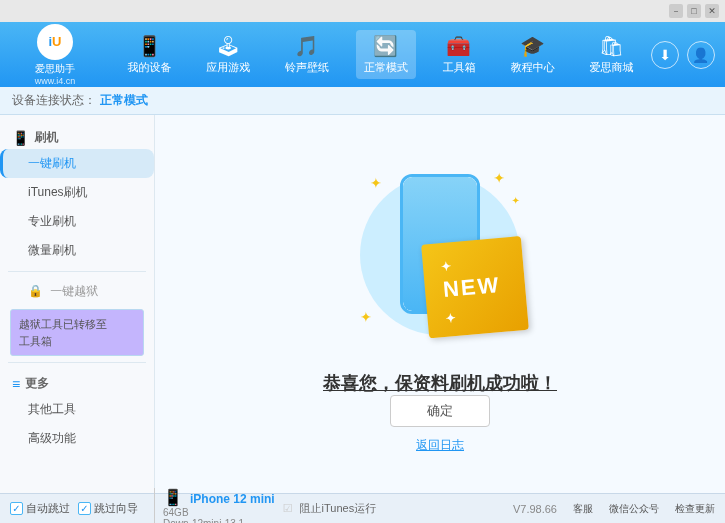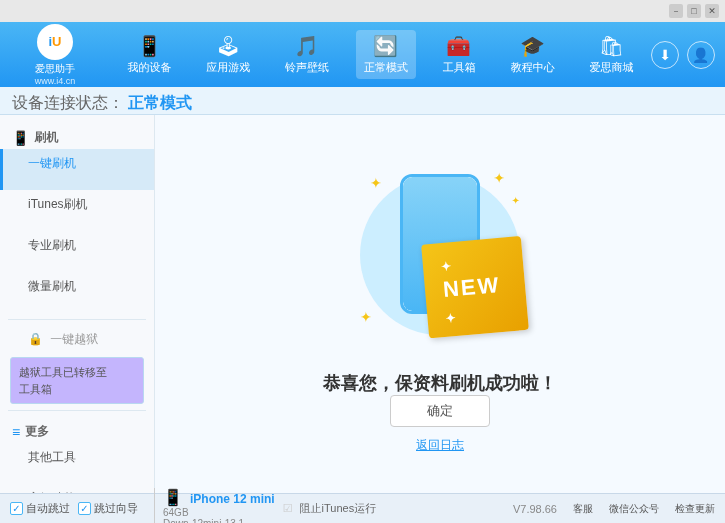--- a/index.html
+++ b/index.html
@@ -102,23 +102,23 @@
       font-size: 14px;
       cursor: pointer;
     }
 
     
     .status-bar {
       height: 28px;
       background: #e8f4fd;
       border-bottom: 1px solid #c8dff0;
       display: flex;
-      align-items: flex-end;
+      align-items: center;
       padding: 0 12px;
-      font-size: 16px;
+      font-size: 12px;
       color: #333;
     }
     .status-label { color: #666; }
     .status-value { color: #2196f3; font-weight: bold; margin-left: 4px; }
 
     
     .main-content {
       display: flex;
       height: calc(523px - 22px - 65px - 28px - 30px);
     }
@@ -139,24 +139,25 @@
       color: #666;
       font-size: 12px;
       font-weight: bold;
     }
     .sidebar-group-title .icon {
       margin-right: 5px;
       color: #2196f3;
       font-size: 14px;
     }
     .sidebar-item {
-      padding: 6px 12px 18px 28px;
+      padding: 6px 12px 6px 28px;
       color: #555;
       cursor: pointer;
       font-size: 12px;
+      border-radius: 8px;
     }
     .sidebar-item.active {
       background: #d6eaf8;
       color: #2196f3;
       border-left: 3px solid #2196f3;
       padding-left: 25px;
     }
     .sidebar-divider {
       height: 1px;
       background: #dde8f0;
@@ -267,20 +268,21 @@
       color: #f5c518;
       font-size: 14px;
       z-index: 4;
     }
 
     .success-text {
       font-size: 18px;
       color: #333;
       margin-bottom: 0;
       font-weight: bold;
+      text-decoration: underline;
     }
     .confirm-btn {
       width: 100px;
       height: 32px;
       background: #fff;
       border: 1.5px solid #ccc;
       border-radius: 4px;
       color: #555;
       font-size: 13px;
       cursor: pointer;

